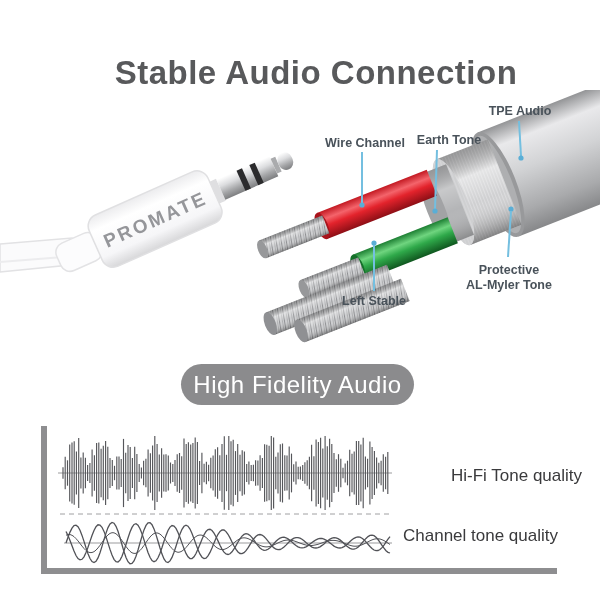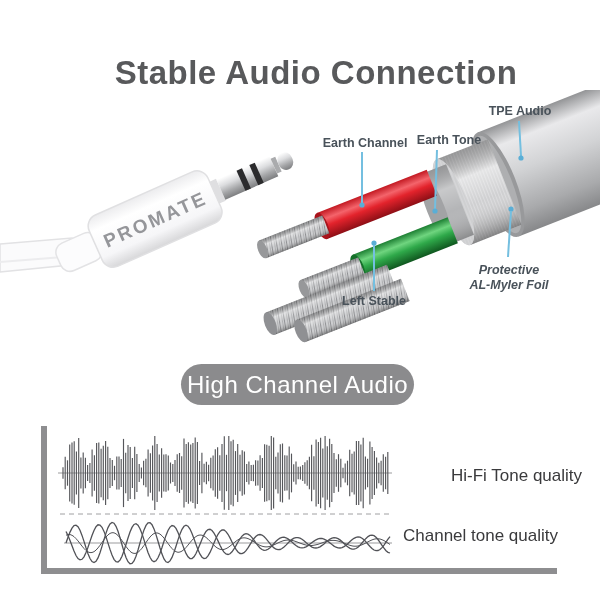--- a/index.html
+++ b/index.html
@@ -11,21 +11,21 @@
     position:absolute;left:0;top:38px;width:600px;text-align:center;
     font-size:33px;font-weight:700;letter-spacing:.5px;color:#58595b;margin:16px;
   }
   svg{position:absolute;left:0;display:block;}
   #illus{top:90px;}
   #wave{top:415px;}
   .dlabel{
     position:absolute;font-size:12.5px;font-weight:700;color:#49525a;
     white-space:nowrap;transform:translateX(-50%);z-index:5;
   }
-  .dlabel.center{text-align:center;line-height:15px;font-style:italic;}
+  .dlabel.center{text-align:center;line-height:15px;}
   #banner{
     position:absolute;left:181px;top:364px;width:233px;height:41px;
     background:#8b8b8d;border-radius:21px;color:#ffffff;
     font-size:24px;line-height:41px;text-align:center;letter-spacing:.5px;
   }
   .wlabel{
     position:absolute;font-size:17px;color:#3a3a3c;white-space:nowrap;z-index:5;
   }
   #hifi-label{left:403px;top:466px;margin-left:48px;}
   #common-label{left:403px;top:526px;}
@@ -165,30 +165,30 @@
         <circle cx="511" cy="209" r="2.6" stroke="none"></circle>
           <line x1="511" y1="211" x2="508" y2="257"></line>
       </g>
       <g>
         <circle cx="374" cy="243" r="2.6" stroke="none"></circle>
           <line x1="374" y1="245" x2="374" y2="291"></line>
       </g>
     </g>
   </svg>
 
-  <div class="dlabel" style="left:365px;top:136px">Earth Channel</div>
+  <div class="dlabel" style="left:365px;top:136px">Wire Channel</div>
   <div class="dlabel" style="left:449px;top:133px">Earth Tone</div>
   <div class="dlabel" style="left:520px;top:104px">TPE Audio</div>
   <div class="dlabel center" style="left:509px;top:263px">
     <span style="display:block">Protective</span>
-    <span style="display:block">AL-Myler Foil</span>
+    <span style="display:block">AL-Myler Tone</span>
   </div>
   <div class="dlabel" style="left:374px;top:294px">Left Stable</div>
 
-  <div id="banner">High Channel Audio</div>
+  <div id="banner">High Fidelity Audio</div>
 
   <svg id="wave" width="600" height="175" viewBox="0 415 600 175">
     <rect x="41" y="426" width="6" height="148" fill="#8e8e90"></rect>
     <rect x="41" y="568" width="516" height="6" fill="#8e8e90"></rect>
     <line x1="58" y1="473" x2="392" y2="473" stroke="#9b9b9d" stroke-width="1"></line>
     <g id="hifi-bars" stroke="#55565a" stroke-width="1.15">
         <line x1="63.0" x2="63.0" y1="467.3" y2="478.7"></line>
         <line x1="65.2" x2="65.2" y1="456.8" y2="489.2"></line>
         <line x1="67.5" x2="67.5" y1="460.3" y2="485.7"></line>
         <line x1="69.7" x2="69.7" y1="444.4" y2="501.6"></line>

